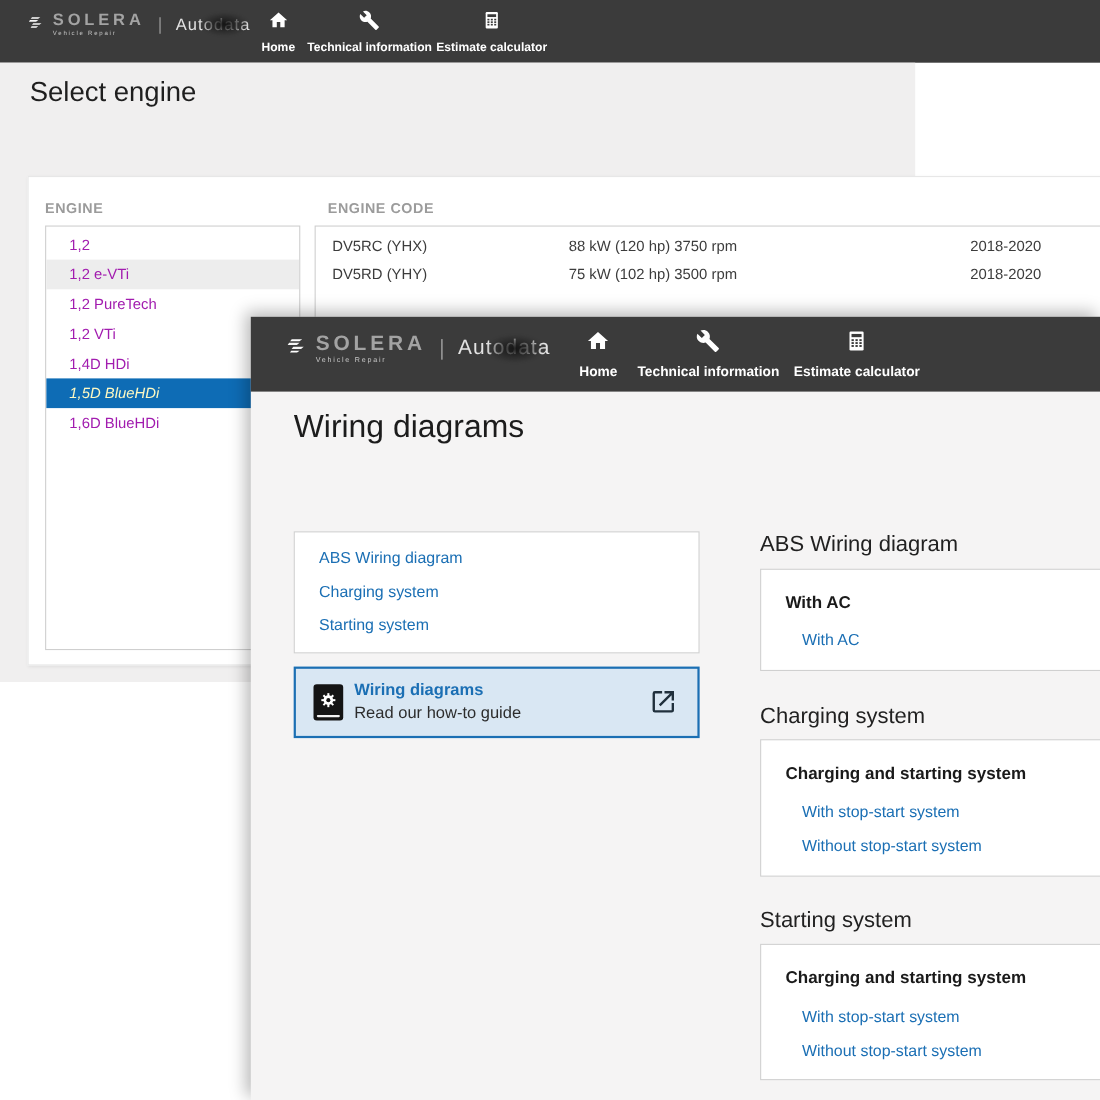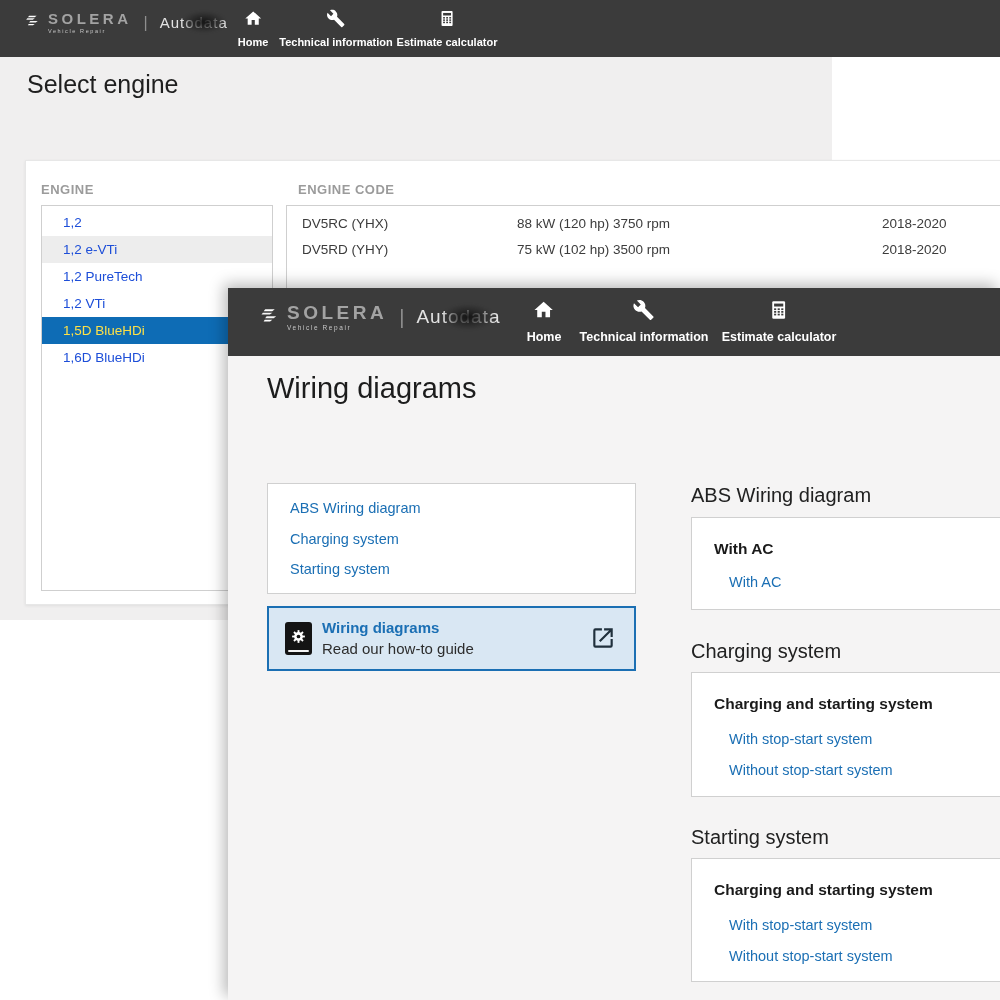--- a/index.html
+++ b/index.html
@@ -44,23 +44,23 @@
   .back-window { position:absolute; inset:0; }
   .back-page { position:absolute; left:0; top:57px; width:832px; height:563px; background:#f0efef; }
   .back-title { position:absolute; left:27px; top:13px; font-size:25px; color:#1f1f1f; font-weight:400; }
   .card { position:absolute; left:25px; top:103px; width:995px; height:445px; background:#fff;
     border:1px solid #e7e7e7; box-shadow:0 1px 3px rgba(0,0,0,0.07); }
   .panel-header { position:absolute; top:21px; font-size:13px; font-weight:700; color:#9b9b9b; letter-spacing:.5px; }
   .hdr-engine { left:15px; }
   .hdr-code { left:260px;margin-left:12px; }
   .listbox { position:absolute; left:15px; top:44px; width:232px; height:386px; background:#fff;
     border:1px solid #cfcfcf; padding-top:3px; overflow:hidden; }
-  .engine-item { height:27px; line-height:27px; padding-left:21px; font-size:13.5px; color:#1d4ed8; cursor:pointer; }
+  .engine-item { height:27px; line-height:27px; padding-left:21px; font-size:13.5px; color:#a21caf; cursor:pointer; }
   .engine-item.hovered { background:#ededed; }
-  .engine-item.selected { background:#0e6cb5; color:#fde047; }
+  .engine-item.selected { background:#0e6cb5; color:#fef9c3;font-style:italic; }
   .codebox { position:absolute; left:260px; top:44px; width:735px; height:382px; background:#fff;
     border:1px solid #cfcfcf; padding-top:5px; overflow:hidden; }
   .code-row { position:relative; height:26px; line-height:26px; font-size:13.5px; color:#3c3c3c; cursor:pointer; }
   .code-row .code  { position:absolute; left:15px; }
   .code-row .power { position:absolute; left:230px; }
   .code-row .years { position:absolute; left:595px; }
 
   
   .front-window { position:absolute; left:228px; top:288px; width:772px; height:712px;
     background:#f5f4f4; box-shadow:-4px -4px 14px rgba(0,0,0,0.28); }
@@ -162,20 +162,21 @@
 
       <div class="card">
         <div class="panel-header hdr-engine">ENGINE</div>
         <div class="panel-header hdr-code">ENGINE CODE</div>
 
         <div class="listbox">
           <div class="engine-item">1,2</div>
           <div class="engine-item hovered">1,2 e-VTi</div>
           <div class="engine-item">1,2 PureTech</div>
           <div class="engine-item">1,2 VTi</div>
+          <div class="engine-item">1,4D HDi</div>
           <div class="engine-item selected">1,5D BlueHDi</div>
           <div class="engine-item">1,6D BlueHDi</div>
         </div>
 
         <div class="codebox">
           <div class="code-row">
             <span class="code">DV5RC (YHX)</span>
             <span class="power">88 kW (120 hp) 3750 rpm</span>
             <span class="years">2018-2020</span>
           </div>

